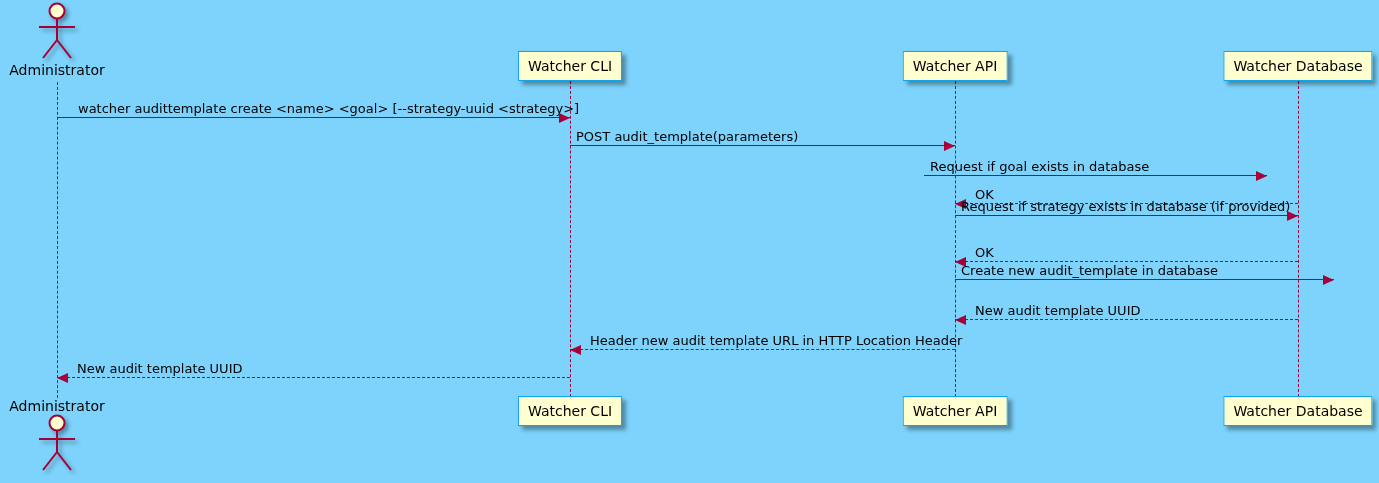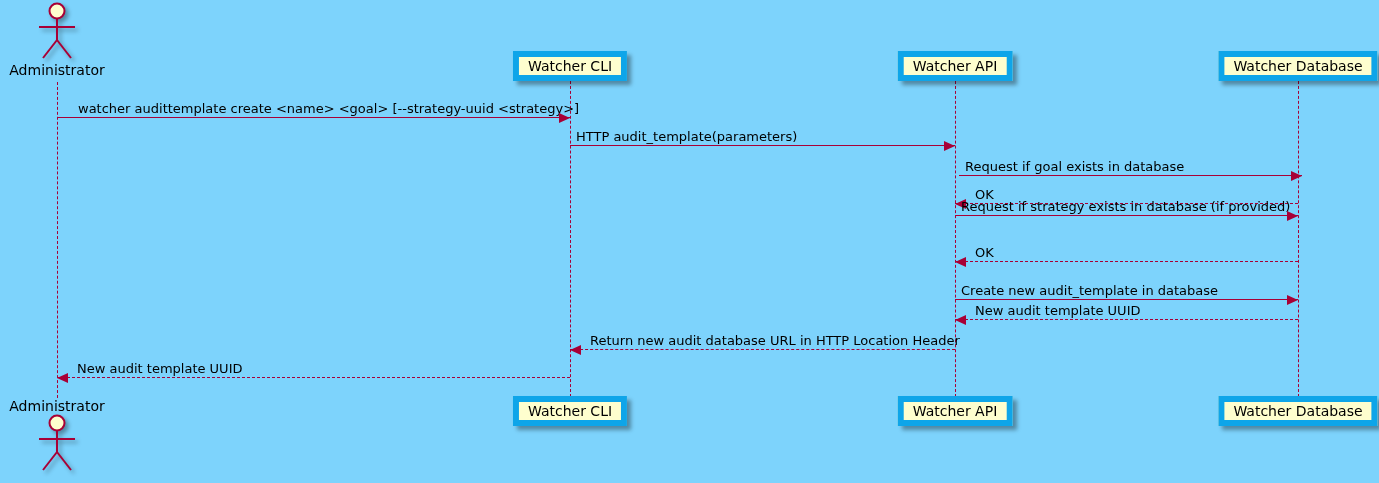--- a/index.html
+++ b/index.html
@@ -5,21 +5,21 @@
   html,body { margin:0; padding:0; background:#ffffff; }
   .canvas {
     position:relative; width:1379px; height:483px; background:#7dd3fc;
     font-family:"DejaVu Sans", sans-serif; color:#000; overflow:hidden;
   }
   .lifeline {
     position:absolute; width:0; border-left:1px dashed #A80036;
   }
   .pbox {
     position:absolute; height:30px; background:#FEFECE;
-    border:6px solid #0ea5e9; box-sizing:border-box;
+    border:1px solid #0ea5e9; box-sizing:border-box;
     box-shadow:4px 4px 4px rgba(0,0,0,0.35);
     display:flex; align-items:center; justify-content:center;
     font-size:14px; white-space:nowrap; padding:0 9px;
     transform:translateX(-50%);
   }
   .actor-label {
     position:absolute; transform:translateX(-50%);
     font-size:14px; white-space:nowrap;
   }
   .actor-figure { position:absolute; filter:drop-shadow(3px 3px 2px rgba(0,0,0,0.35)); }
@@ -70,56 +70,56 @@
     <div class="pbox" style="left: 955px; top: 396px;">Watcher API</div>
     <div class="lifeline" style="left: 1298px; top: 81px; height: 316px;"></div>
     <div class="pbox" style="left: 1298px; top: 51px;">Watcher Database</div>
     <div class="pbox" style="left: 1298px; top: 396px;">Watcher Database</div>
     <div class="msg" style="left: 57px; top: 98px; width: 513px;">
       <div class="mlabel" style="left: 6px; margin-left: 15px;">watcher audittemplate create &lt;name&gt; &lt;goal&gt; [--strategy-uuid &lt;strategy&gt;]</div>
       <div class="mline"></div>
       <div class="head right"></div>
     </div>
     <div class="msg" style="left: 570px; top: 126px; width: 385px;">
-      <div class="mlabel" style="left: 6px;">HTTP audit_template(parameters)</div>
+      <div class="mlabel" style="left: 6px;">POST audit_template(parameters)</div>
       <div class="mline"></div>
       <div class="head right"></div>
     </div>
-    <div class="msg" style="left: 959px; top: 156px; width: 343px;">
+    <div class="msg" style="left: 924px; top: 156px; width: 343px;">
       <div class="mlabel" style="left: 6px;">Request if goal exists in database</div>
       <div class="mline"></div>
       <div class="head right"></div>
     </div>
     <div class="msg dashed" style="left: 955px; top: 184px; width: 343px;">
       <div class="mlabel" style="left: 20px;">OK</div>
       <div class="mline"></div>
       <div class="head left"></div>
     </div>
     <div class="msg" style="left: 955px; top: 196px; width: 343px;">
       <div class="mlabel" style="left: 6px;">Request if strategy exists in database (if provided)</div>
       <div class="mline"></div>
       <div class="head right"></div>
     </div>
     <div class="msg dashed" style="left: 955px; top: 242px; width: 343px;">
       <div class="mlabel" style="left: 20px;">OK</div>
       <div class="mline"></div>
       <div class="head left"></div>
     </div>
-    <div class="msg" style="left: 955px; top: 280px; width: 343px;">
+    <div class="msg" style="left: 955px; top: 260px; width: 343px; padding-left: 36px;">
       <div class="mlabel" style="left: 6px;">Create new audit_template in database</div>
       <div class="mline"></div>
       <div class="head right"></div>
     </div>
     <div class="msg dashed" style="left: 955px; top: 300px; width: 343px;">
       <div class="mlabel" style="left: 20px;">New audit template UUID</div>
       <div class="mline"></div>
       <div class="head left"></div>
     </div>
     <div class="msg dashed" style="left: 570px; top: 330px; width: 385px;">
-      <div class="mlabel" style="left: 20px;">Return new audit database URL in HTTP Location Header</div>
+      <div class="mlabel" style="left: 20px;">Header new audit template URL in HTTP Location Header</div>
       <div class="mline"></div>
       <div class="head left"></div>
     </div>
     <div class="msg dashed" style="left: 57px; top: 358px; width: 513px;">
       <div class="mlabel" style="left: 20px;">New audit template UUID</div>
       <div class="mline"></div>
       <div class="head left"></div>
     </div>
   </div>
 

